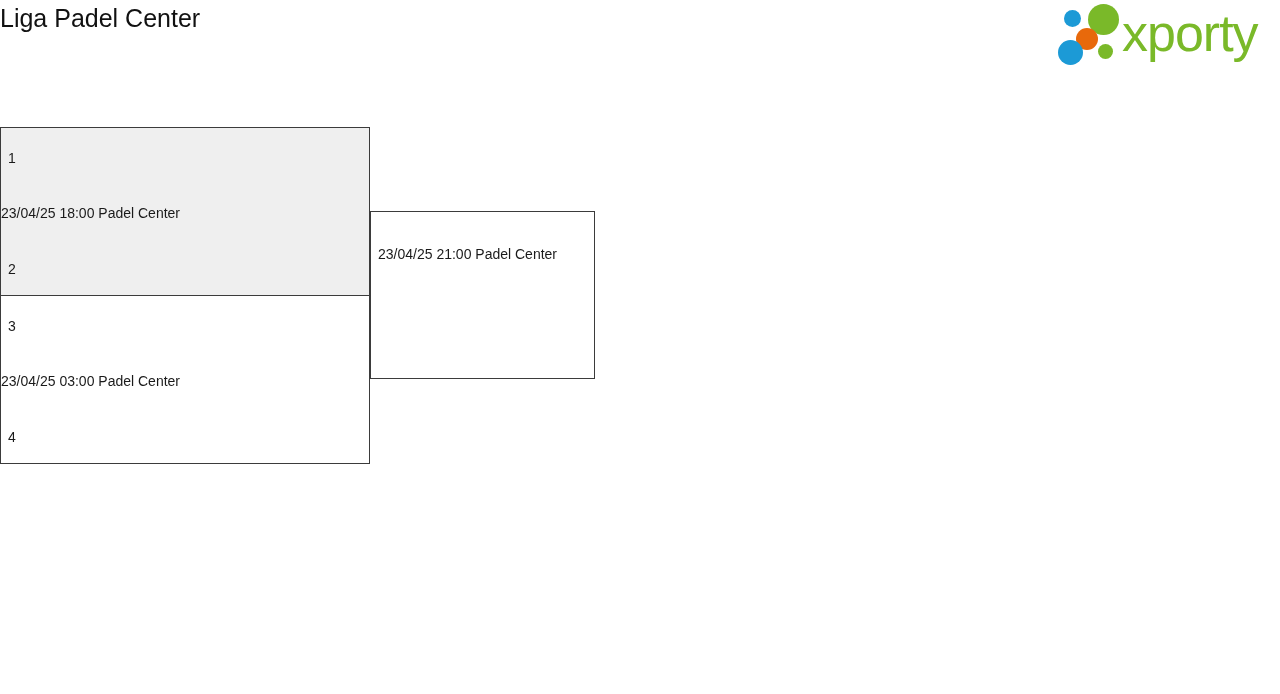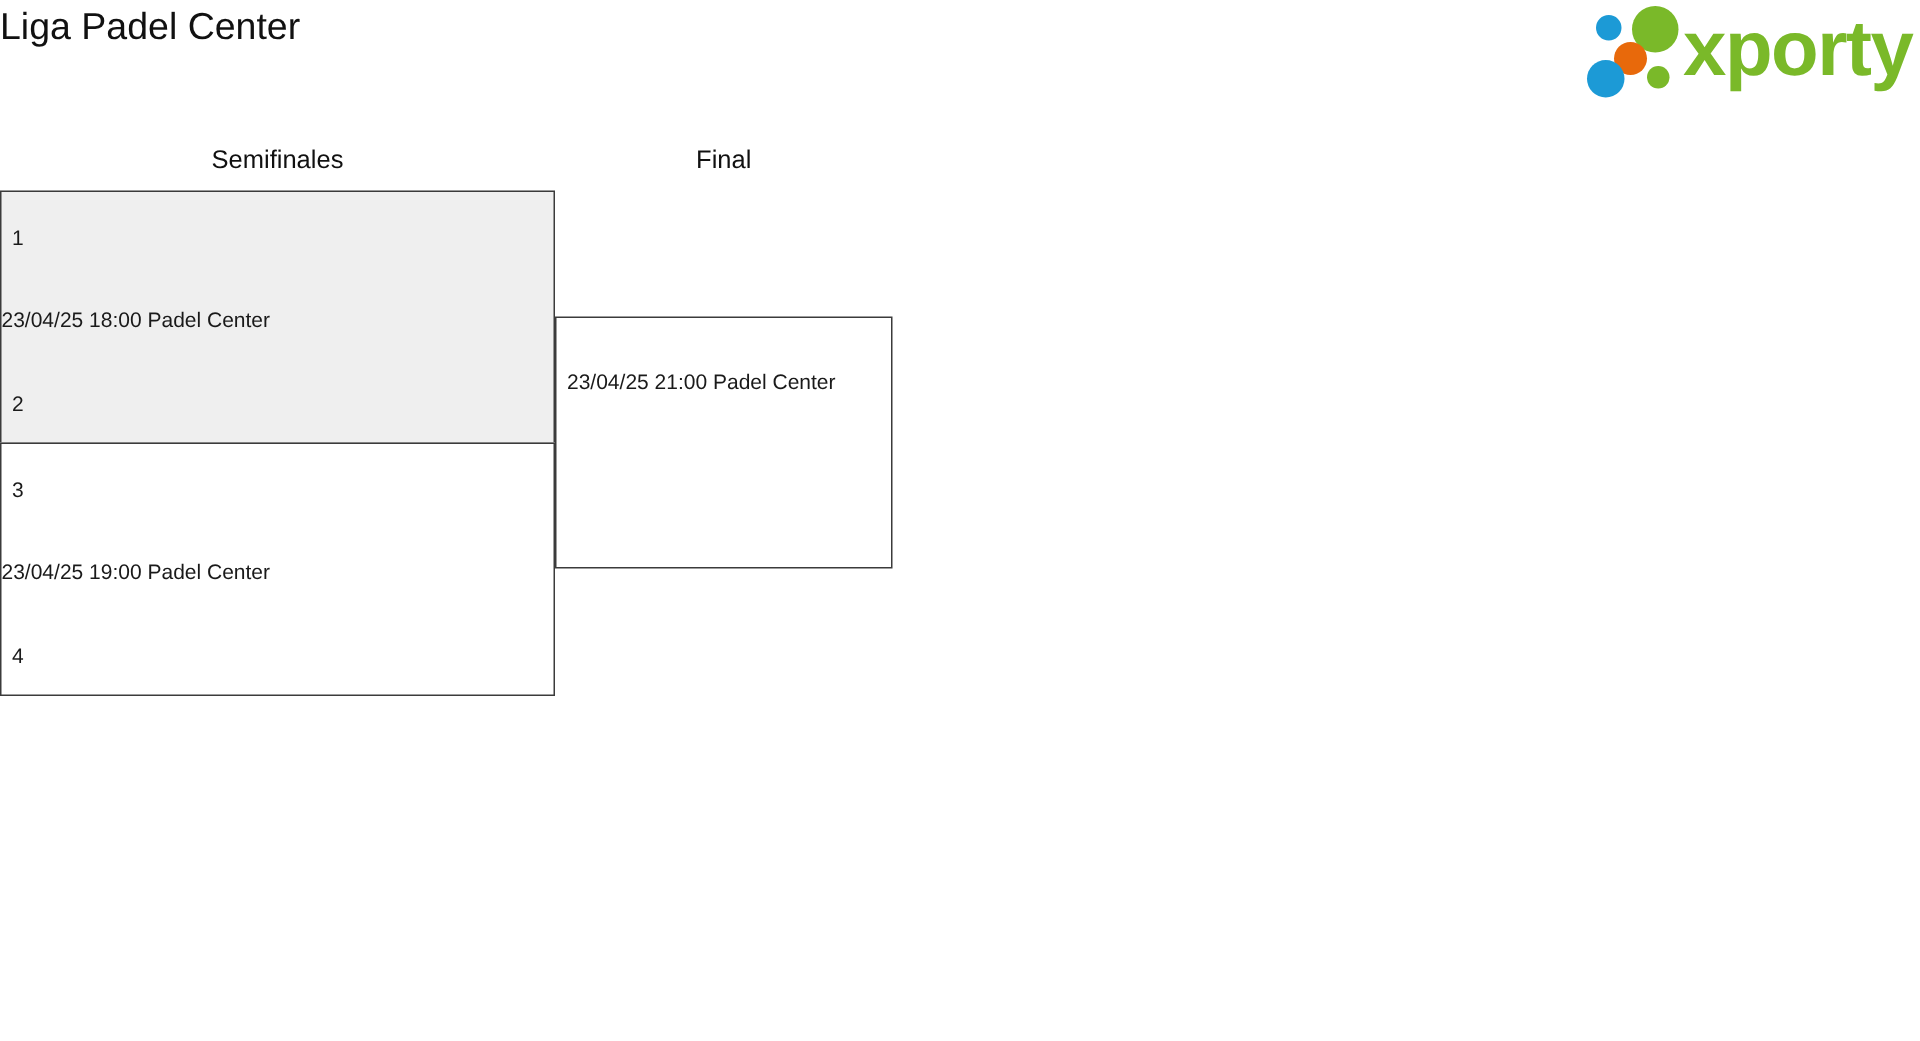--- a/index.html
+++ b/index.html
@@ -91,21 +91,21 @@
     width: 15px;
     height: 15px;
     background: #7ab929;
   }
   .logo-word {
     position: absolute;
     left: 70px;
     top: -2px;
     font-size: 52px;
     line-height: 66px;
-    font-weight: 700;
+    font-weight: 400;
     color: #7ab929;
     letter-spacing: -1px;
     font-family: "Liberation Sans", sans-serif;
   }
 
   
   .bracket {
     position: absolute;
     left: 0;
     top: 0;
@@ -209,32 +209,30 @@
       <span class="dot dot-blue-lg"></span>
       <span class="dot dot-green-sm"></span>
     </div>
     <div class="logo-word">xporty</div>
   </div>
 
 </div>
 
 <div class="bracket">
 
-  <div class="round-header semis">Semifinales</div>
-  <div class="round-header final">Final</div>
 
   <div class="match-box semi-1">
     <span class="seed top">1</span>
     <span class="match-info centered">23/04/25 18:00 Padel Center</span>
     <span class="seed bottom">2</span>
   </div>
 
   <div class="match-box semi-2">
     <span class="seed top">3</span>
-    <span class="match-info centered">23/04/25 19:00 Padel Center</span>
+    <span class="match-info centered">23/04/25 03:00 Padel Center</span>
     <span class="seed bottom">4</span>
   </div>
 
   <div class="match-box final-1">
     <span class="match-info final-info">23/04/25 21:00 Padel Center</span>
   </div>
 
 </div>
 
 </body></html>

